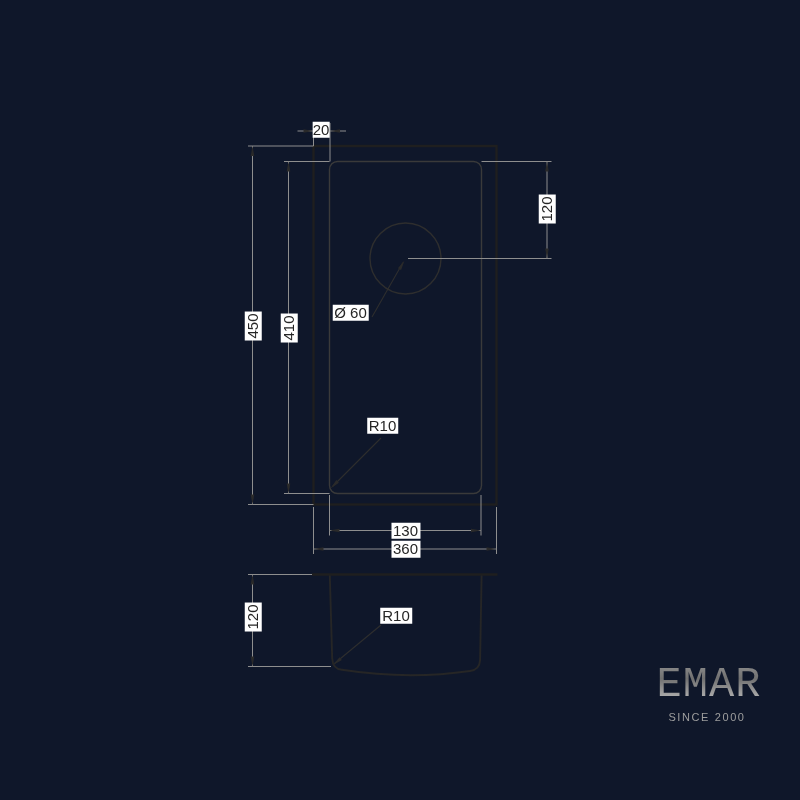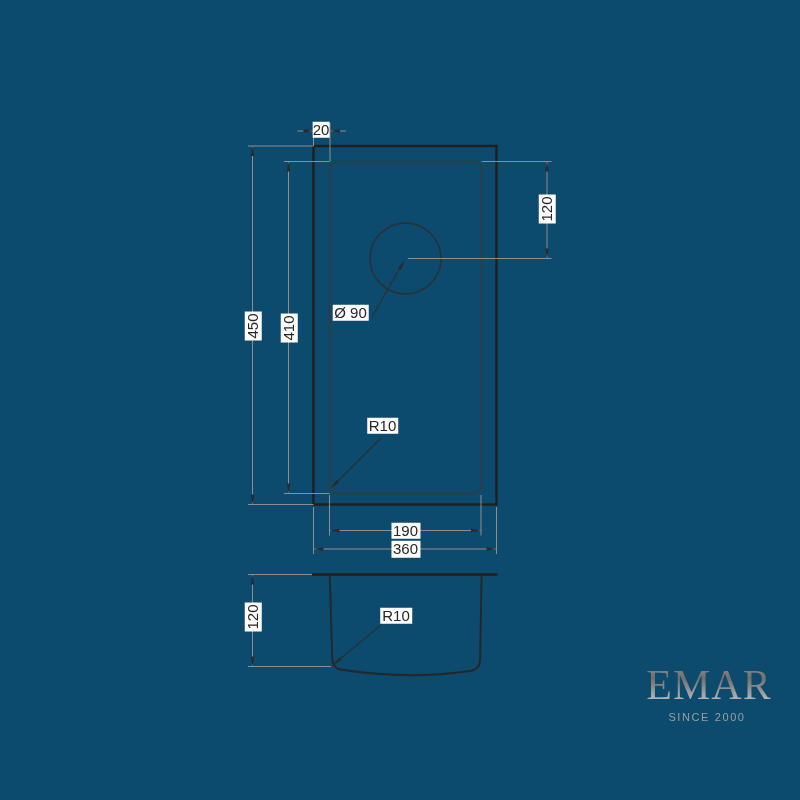--- a/index.html
+++ b/index.html
@@ -1,29 +1,29 @@
 <!DOCTYPE html>
 <html><head>
 <meta charset="utf-8">
 <style>
   html,body{margin:0;padding:0;}
   .canvas{
-    position:relative;width:800px;height:800px;background:#0c4a6e;
+    position:relative;width:800px;height:800px;background:#0f172a;
     overflow:hidden;font-family:"Liberation Sans",sans-serif;
   }
   .layer{position:absolute;left:0;top:0;}
   .lbl{
     position:absolute;font:15px/1.1 "Liberation Sans",sans-serif;color:#262626;
     background:#ffffff;white-space:nowrap;padding:0 2px;
     transform:translate(-50%,-50%);
   }
   .lbl.v{transform:translate(-50%,-50%) rotate(-90deg);}
   .lbl.tight{padding:0;}
   .brand{
-    position:absolute;font-family:Liberation Serif, serif;font-size:42px;
+    position:absolute;font-family:Liberation Mono, monospace;font-size:42px;
     line-height:1;letter-spacing:1px;transform:translate(-50%,-50%);
     color:#8f8f8f;white-space:nowrap;
   }
   @supports ((-webkit-background-clip:text) or (background-clip:text)){
     .brand{
       background:linear-gradient(180deg,#8d8d8d 0%,#707070 35%,#c9c9c9 100%);
       -webkit-background-clip:text;background-clip:text;
       -webkit-text-fill-color:transparent;color:transparent;
     }
   }
@@ -120,23 +120,23 @@
     <g>
       <line x1="381" y1="625" x2="334.5" y2="663.5" stroke="#2e2e2e" stroke-width="1.1"></line>
       <polygon points="333,665 339.5,657.2 341.9,660" fill="#2a2a2a"></polygon>
     </g>
   </svg>
 
   <div class="lbl tight" style="left:321px;top:129.5px">20</div>
   <div class="lbl v" style="left:252.5px;top:326px">450</div>
   <div class="lbl v" style="left:288.5px;top:328px">410</div>
   <div class="lbl v" style="left:547px;top:209px">120</div>
-  <div class="lbl" style="left:350.5px;top:312.5px">Ø 90</div>
+  <div class="lbl" style="left:350.5px;top:312.5px">Ø 60</div>
   <div class="lbl" style="left:382.5px;top:425.5px">R10</div>
-  <div class="lbl" style="left:405.5px;top:530.5px">190</div>
+  <div class="lbl" style="left:405.5px;top:530.5px">130</div>
   <div class="lbl" style="left:405.5px;top:549px">360</div>
   <div class="lbl v" style="left:252.5px;top:617px">120</div>
   <div class="lbl" style="left:396px;top:615.5px">R10</div>
 
   <div>
     <div class="brand" style="left:709px;top:685px">EMAR</div>
     <div class="tagline" style="left:707px;top:717px">SINCE 2000</div>
   </div>
 
 </div>

